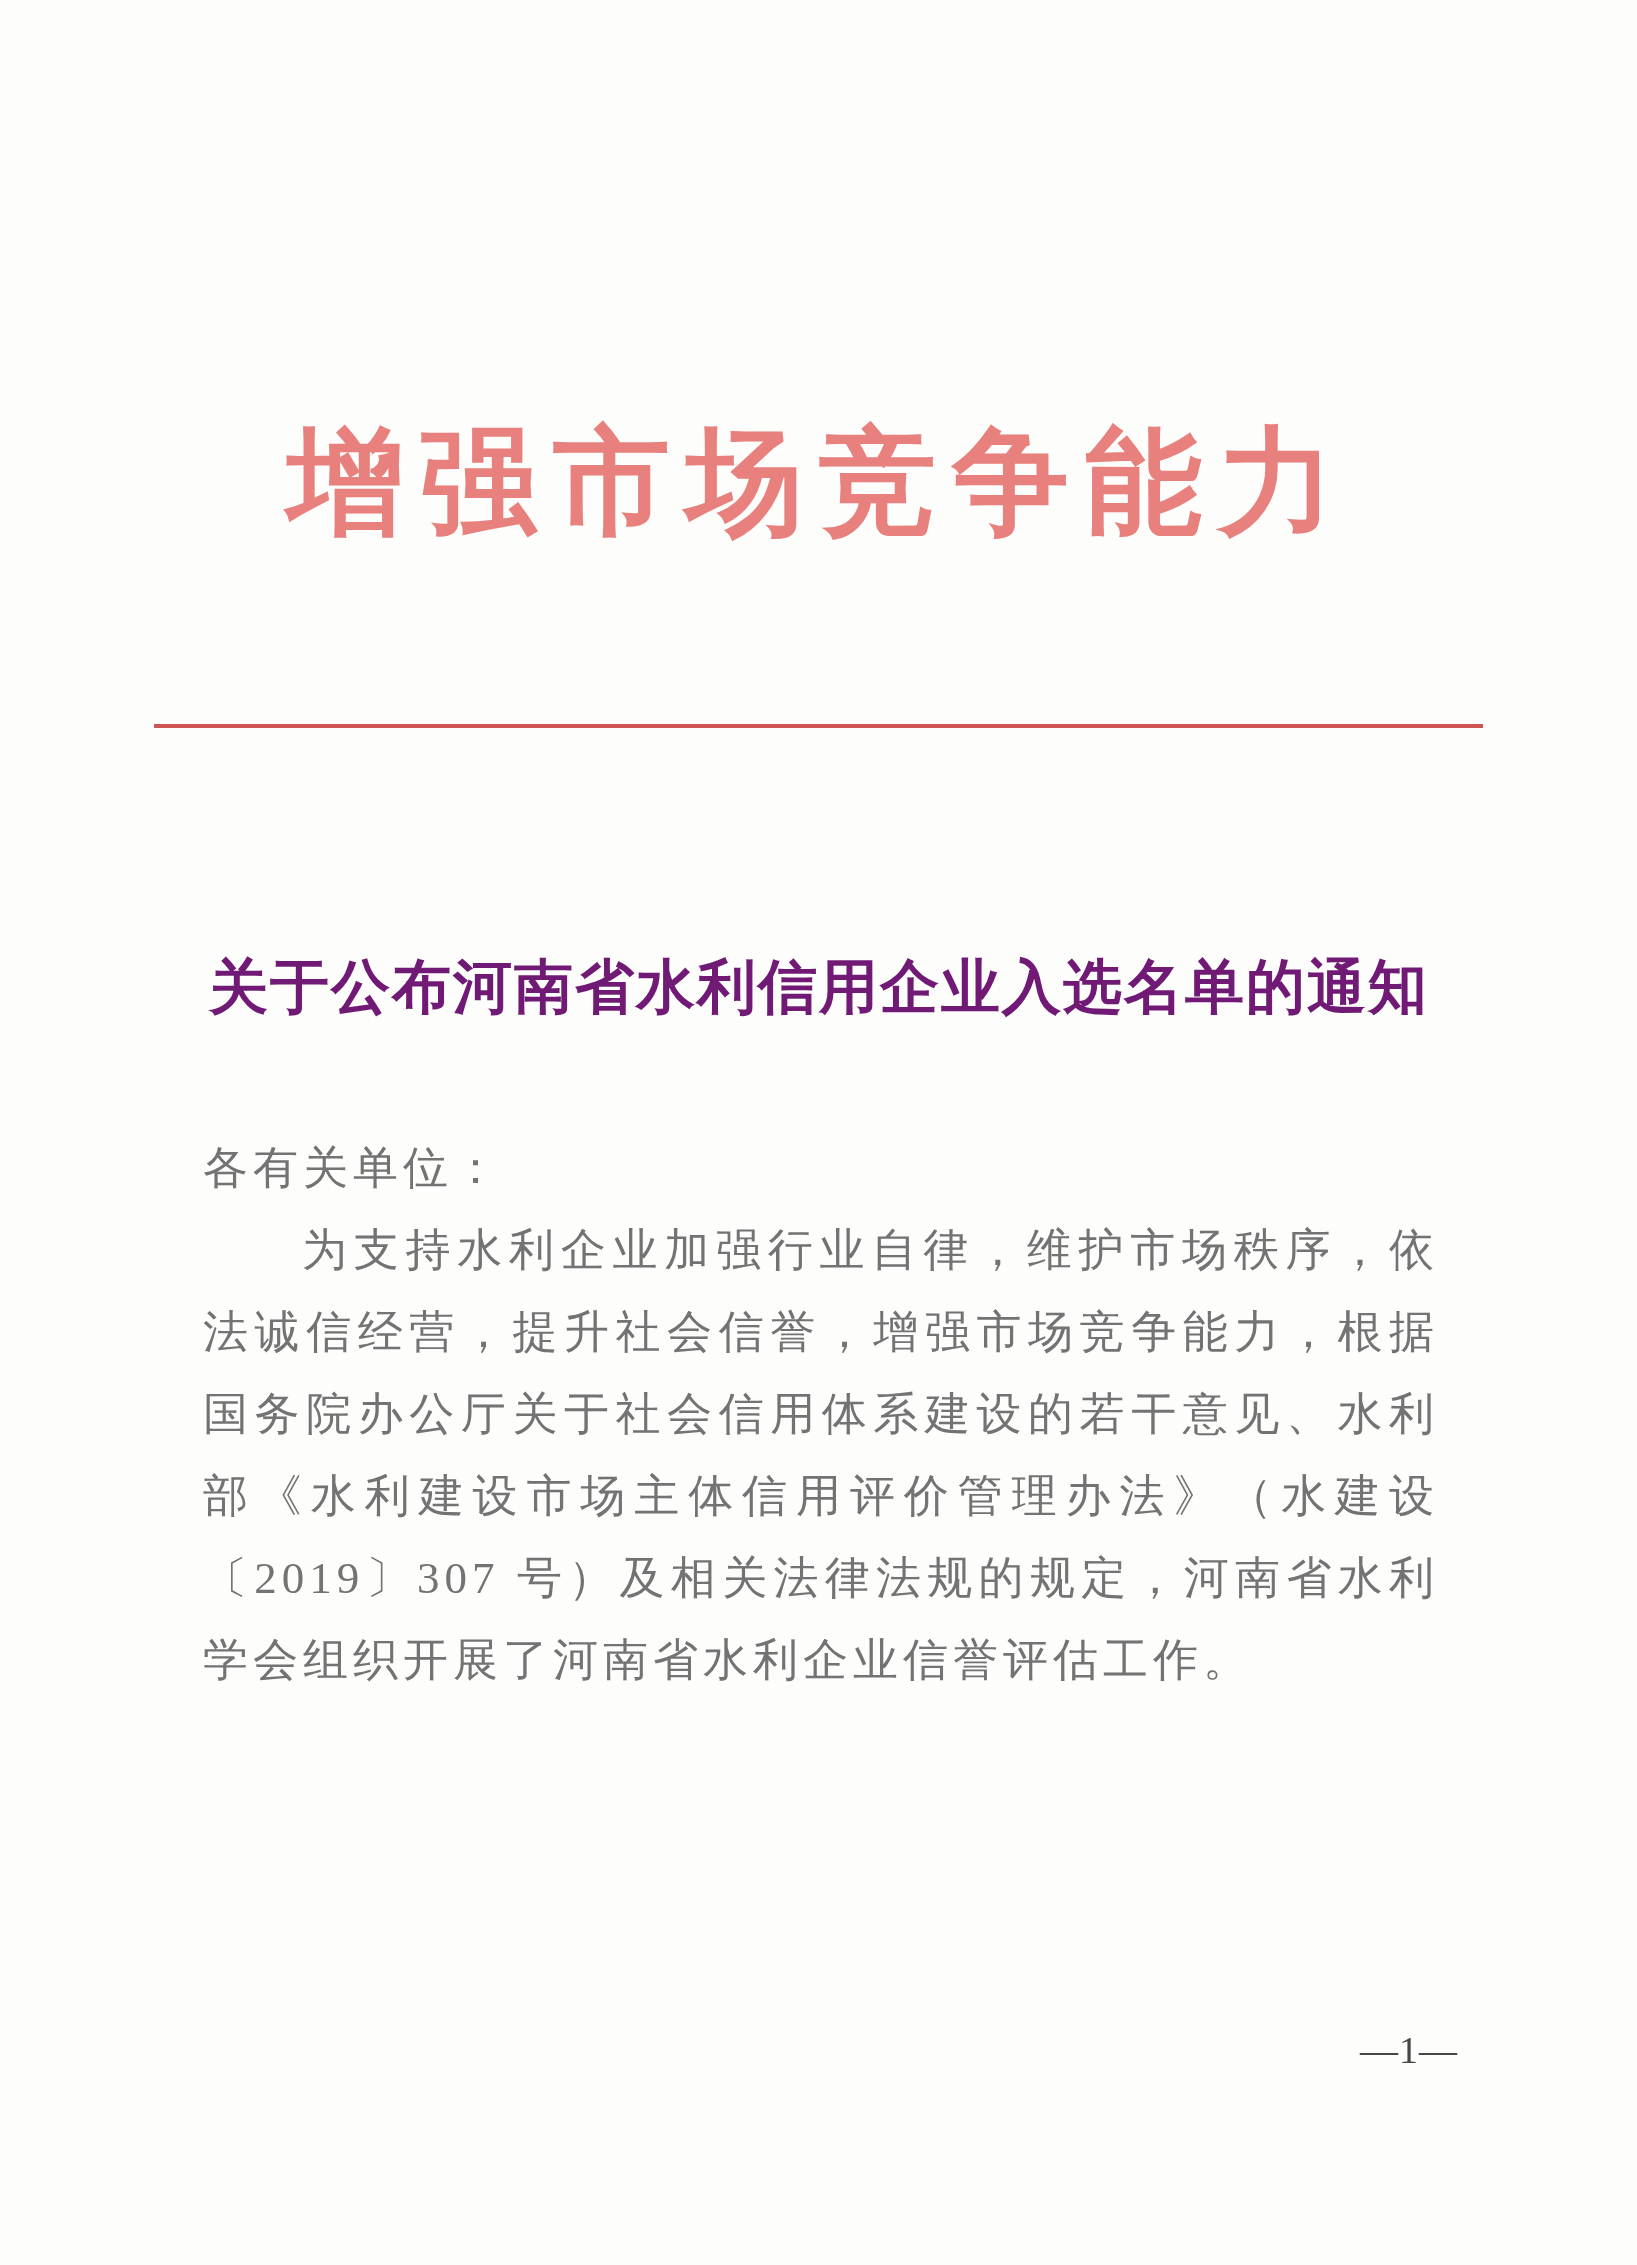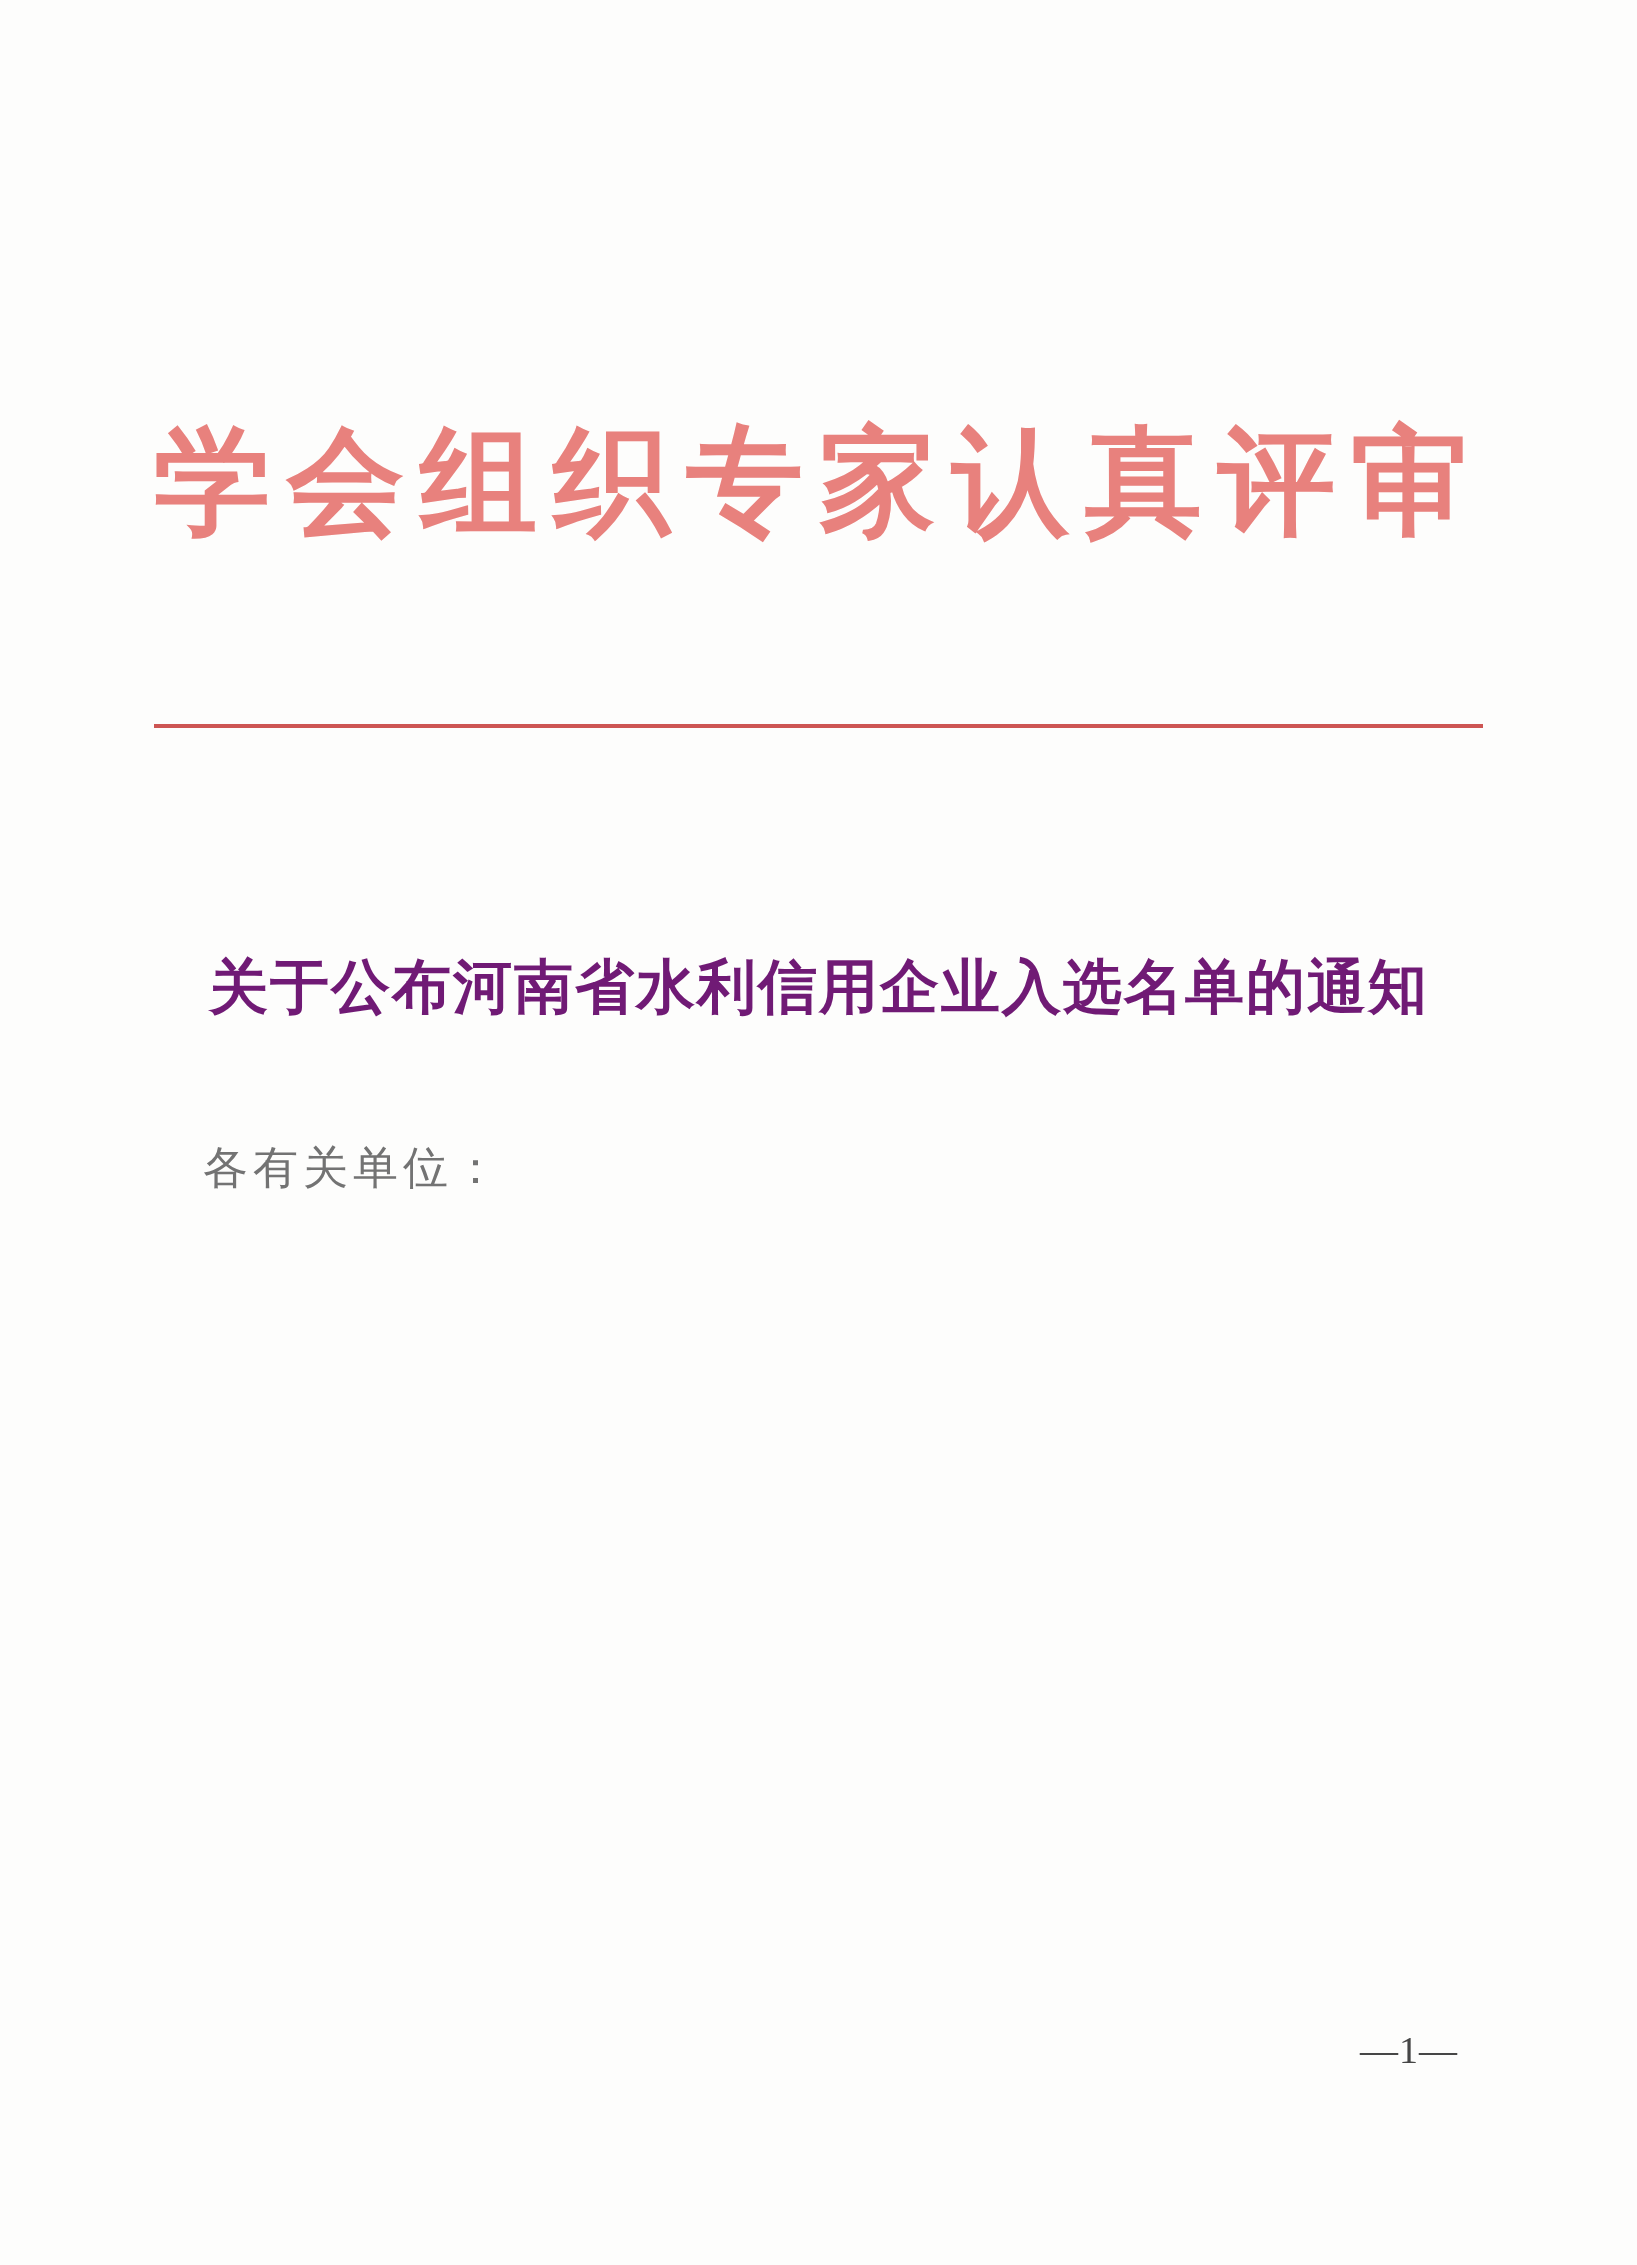--- a/index.html
+++ b/index.html
@@ -90,27 +90,28 @@
     font-size: 38px;
     color: #464646;
     letter-spacing: 1px;
   }
 </style>
 </head>
 <body>
 
 <div class="page">
 
-  <div class="letterhead">学会组织专家认真评审</div>
+  <div class="letterhead">增强市场竞争能力</div>
 
 
   <div class="red-rule"></div>
 
   <h1 class="doc-title">关于公布河南省水利信用企业入选名单的通知</h1>
 
   <div class="body-text">
     <p class="salutation">各有关单位：</p>
+    <p class="para">为支持水利企业加强行业自律，维护市场秩序，依法诚信经营，提升社会信誉，增强市场竞争能力，根据国务院办公厅关于社会信用体系建设的若干意见、水利部《水利建设市场主体信用评价管理办法》（水建设〔2019〕307 号）及相关法律法规的规定，河南省水利学会组织开展了河南省水利企业信誉评估工作。</p>
   </div>
 
   <div class="page-number">—1—</div>
 
 </div>
 
 
 </body></html>

